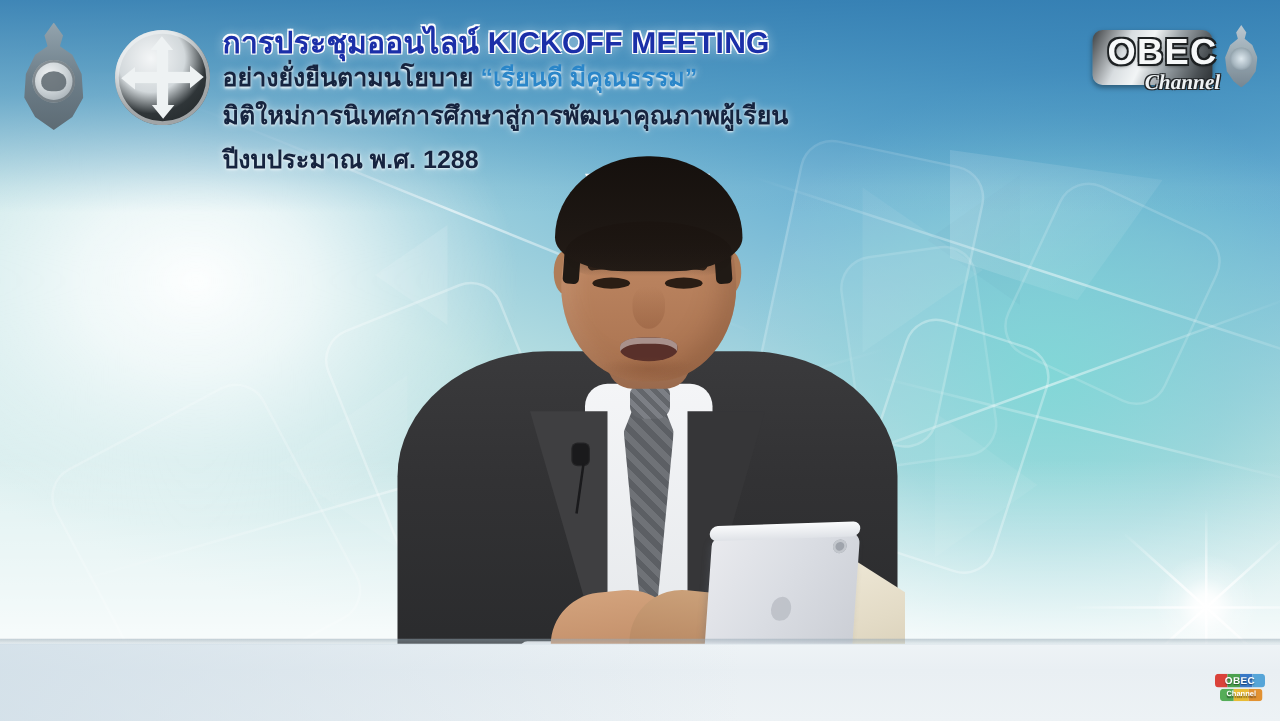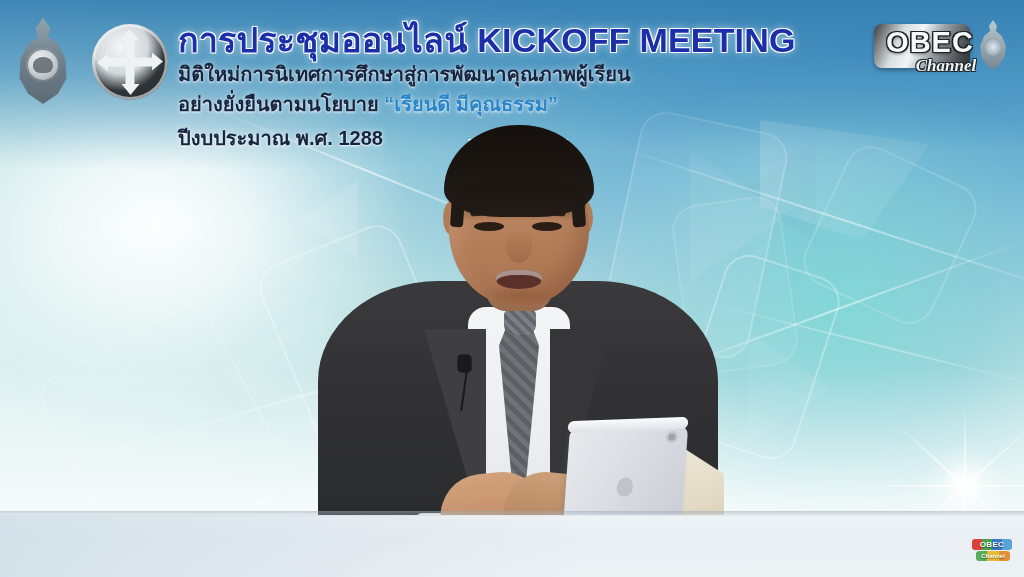--- a/index.html
+++ b/index.html
@@ -206,21 +206,21 @@
     box-shadow:0 2px 4px rgba(90,105,115,.25);
   }
   .phone:after{
     content:"";position:absolute;inset:4px;border-radius:7px;
     background:linear-gradient(160deg,#f2f7f8,#d7e3e7);
   }
 
   
   .titlewrap{position:absolute;left:178px;top:22px;width:640px;}
   .t-main{
-    font-size:34px;font-weight:700;letter-spacing:.2px;line-height:1.08;
+    font-size:24px;font-weight:700;letter-spacing:.2px;line-height:1.08;
     color:#1b2fa8;
     text-shadow:
       -1px -1px 0 rgba(255,255,255,.95),1px -1px 0 rgba(255,255,255,.95),
       -1px 1px 0 rgba(255,255,255,.95),1px 1px 0 rgba(255,255,255,.95),
       0 0 9px rgba(255,255,255,.75);
     white-space:nowrap;
   }
   .t-sub{
     font-size:20px;font-weight:700;line-height:1.52;color:#16243f;
     text-shadow:0 1px 2px rgba(255,255,255,.85),0 0 7px rgba(255,255,255,.6);
@@ -418,25 +418,25 @@
     <div class="circle-cross">
       <div class="arrow" style="transform:translate(-50%,-100%) rotate(0deg);"></div>
       <div class="arrow" style="transform:translate(-50%,-100%) rotate(90deg);"></div>
       <div class="arrow" style="transform:translate(-50%,-100%) rotate(180deg);"></div>
       <div class="arrow" style="transform:translate(-50%,-100%) rotate(270deg);"></div>
     </div>
   </div>
 
   <div class="titlewrap">
     <div class="t-main">การประชุมออนไลน์ KICKOFF MEETING</div>
-    <div class="t-sub">มิติใหม่การนิเทศการศึกษาสู่การพัฒนาคุณภาพผู้เรียน</div>
     <div class="t-sub">
       <span>อย่างยั่งยืนตามนโยบาย</span>
       <span class="t-quote">“เรียนดี มีคุณธรรม”</span>
     </div>
+    <div class="t-sub">มิติใหม่การนิเทศการศึกษาสู่การพัฒนาคุณภาพผู้เรียน</div>
     <div class="t-year">ปีงบประมาณ พ.ศ. 1288</div>
   </div>
 
   <div class="logo-obec">
     <div class="obec-plate"></div>
     <div class="obec-word">OBEC</div>
     <div class="obec-channel">Channel</div>
     <div class="obec-emblem"></div>
   </div>
 

